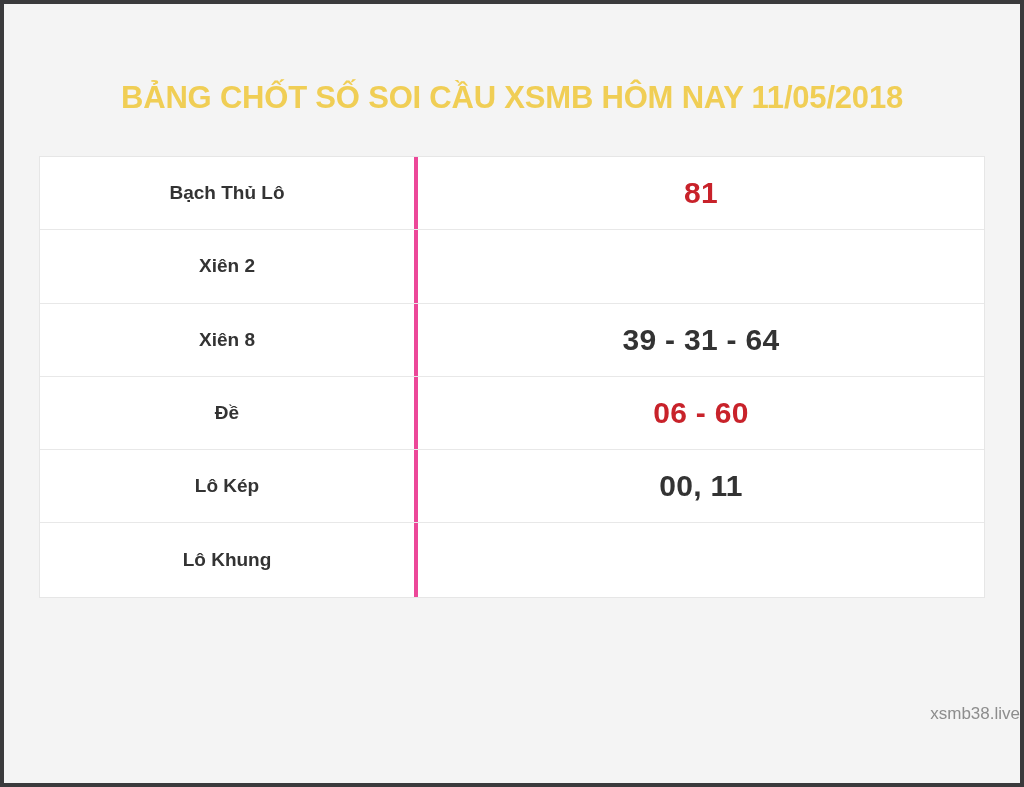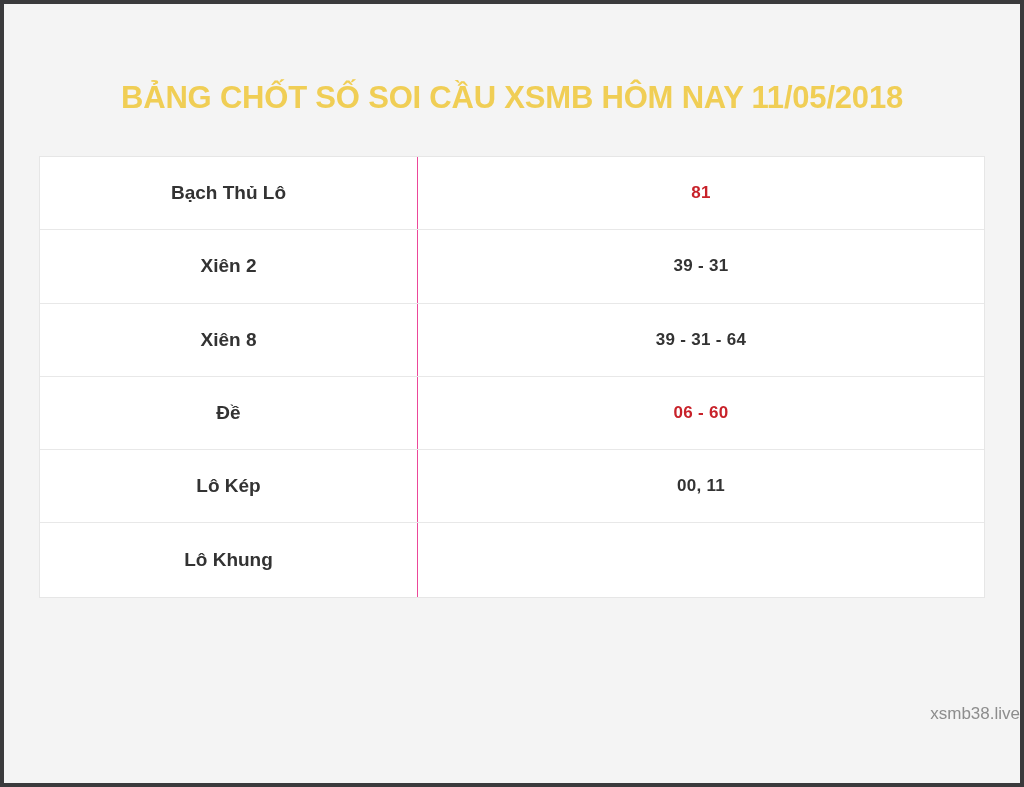--- a/index.html
+++ b/index.html
@@ -70,37 +70,37 @@
     background: #ffffff;
   }
 
   .row:last-child {
     border-bottom: none;
   }
 
   .cell-label {
     width: 378px;
     box-sizing: border-box;
-    border-right: 1px solid #ec4899;
+    border-right: 4px solid #ec4899;
     display: flex;
     align-items: center;
     justify-content: center;
     color: #333333;
     font-size: 19px;
     font-weight: bold;
     padding: 0 8px;
   }
 
   .cell-value {
     flex: 1;
     box-sizing: border-box;
     display: flex;
     align-items: center;
     justify-content: center;
-    font-size: 17px;
+    font-size: 30px;
     font-weight: bold;
     color: #333333;
     padding: 0 8px;
     letter-spacing: 0.3px;
   }
 
   .cell-value.highlight {
     color: #c8222a;
   }
 
@@ -123,21 +123,20 @@
 
     <div class="title">BẢNG CHỐT SỐ SOI CẦU XSMB HÔM NAY 11/05/2018</div>
 
     <div class="board" id="board">
         <div class="row">
           <div class="cell-label">Bạch Thủ Lô</div>
           <div class="cell-value highlight">81</div>
         </div>
         <div class="row">
           <div class="cell-label">Xiên 2</div>
-          <div class="cell-value">39 - 31</div>
         </div>
         <div class="row">
           <div class="cell-label">Xiên 8</div>
           <div class="cell-value">39 - 31 - 64</div>
         </div>
         <div class="row">
           <div class="cell-label">Đề</div>
           <div class="cell-value highlight">06 - 60</div>
         </div>
         <div class="row">

